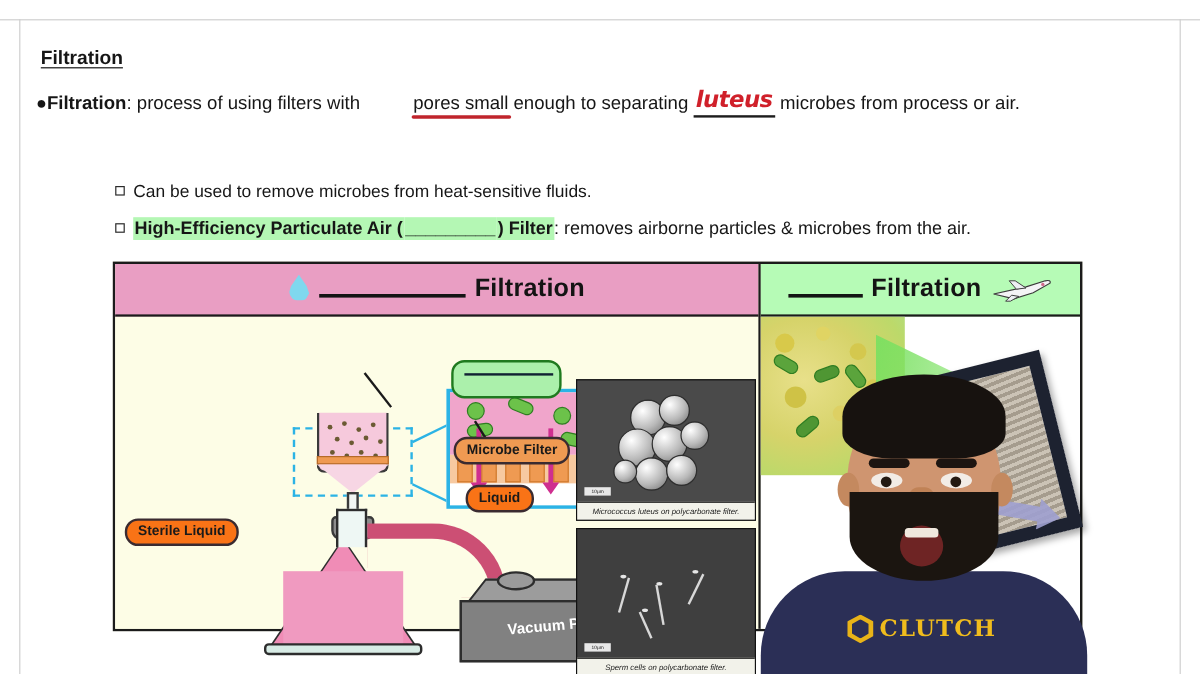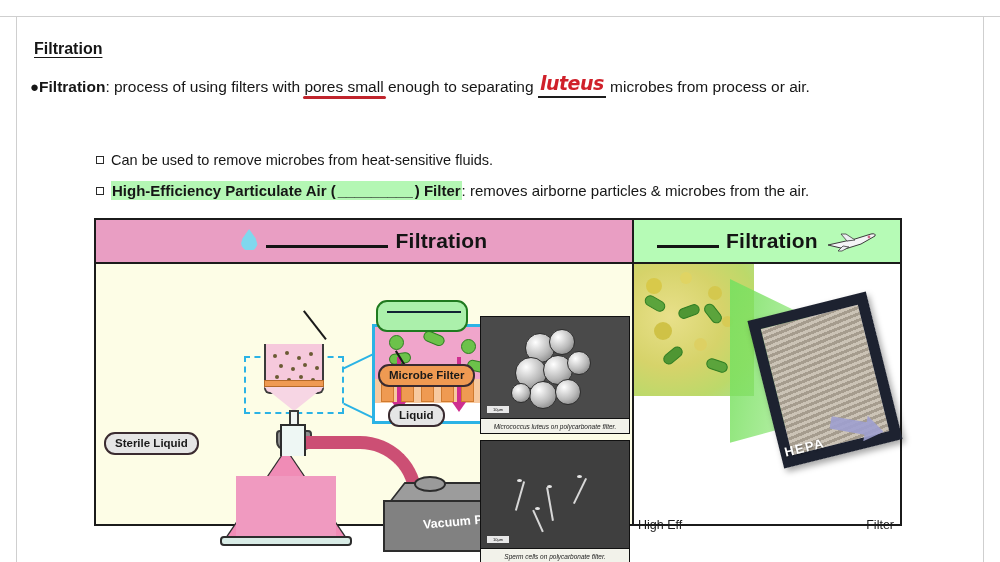--- a/index.html
+++ b/index.html
@@ -22,21 +22,21 @@
     position:absolute; left:34px; top:40px;
     font-size:16px; font-weight:bold; color:#161616;
     text-decoration:underline; text-underline-offset:3px;
   }
   .bullet1 {
     position:absolute; left:30px; top:74px; width:940px;
     font-size:15.5px; color:#161616; white-space:nowrap;
   }
   .bullet1 .dot { font-size:15px; }
   .b { font-weight:bold; }
-  .ul-red { position:relative; }
+  .ul-red { position:relative;margin-left:40px; }
   .ul-red::after {
     content:""; position:absolute; left:-1px; right:-2px; bottom:-4px;
     height:3px; background:#c0242c; border-radius:2px;
   }
   .hand {
     font-family:"DejaVu Sans", sans-serif;
     color:#d0202a; font-size:19px; font-style:italic;
     font-weight:bold; letter-spacing:-0.5px;
     position:relative; top:-2px;
   }
@@ -79,21 +79,21 @@
   .body-left { position:absolute; left:0; top:44px; width:536px; height:260px; background:#fdfde6; }
   .body-right { position:absolute; left:0; top:44px; width:266px; height:260px; background:#ffffff; }
 
   
   .pill {
     position:absolute; border:2px solid #3a2b30; border-radius:11px;
     font-size:11.5px; font-weight:bold; color:#1a1a1a;
     padding:3px 9px; white-space:nowrap; line-height:1.1;
   }
   .pill-pink { background:#ef9bc4; }
-  .pill-pink2 { background:#e5e5e5; }
+  .pill-pink2 { background:#f97316; }
   .pill-orange { background:#ef9a52; }
   .pill-green { background:#abf0ab; border-color:#1f7a1f; }
   .pill-green .inner-line { display:block; width:74px; height:0; border-bottom:2px solid #123; margin:6px auto 2px; }
 
   .leader { position:absolute; background:#1a1a1a; height:1.5px; transform-origin:left center; }
 
   
   .funnel-cup {
     position:absolute; left:168px; top:80px; width:60px; height:50px;
     border:2.5px solid #3a3a3a; border-top:none; background:#f6c9dc;
@@ -419,14 +419,39 @@
 
         <div class="hepa-caption">
           <span class="left">High Eff</span>
           <span class="right">Filter</span>
         </div>
 
       </div>
     </div>
   </div>
 
+  <div class="webcam">
+    <div class="neck"></div>
+    <div class="shirt"></div>
+    <div class="head"></div>
+    <div class="hair"></div>
+    <div class="ear" style="left:70px;"></div>
+    <div class="ear" style="left:198px;"></div>
+    <div class="brow" style="left:96px;"></div>
+    <div class="brow" style="left:152px;"></div>
+    <div class="eye" style="left:98px;">
+        <span class="pupil"></span>
+      </div>
+    <div class="eye" style="left:156px;">
+        <span class="pupil"></span>
+      </div>
+    <div class="nose"></div>
+    <div class="beard"></div>
+    <div class="mouth">
+        <span class="teeth"></span>
+      </div>
+    <div class="logo">
+      <span class="hexlogo"></span>
+      <span class="logo-word">CLUTCH</span>
+    </div>
+  </div>
 
 </div>
 
 </body></html>

